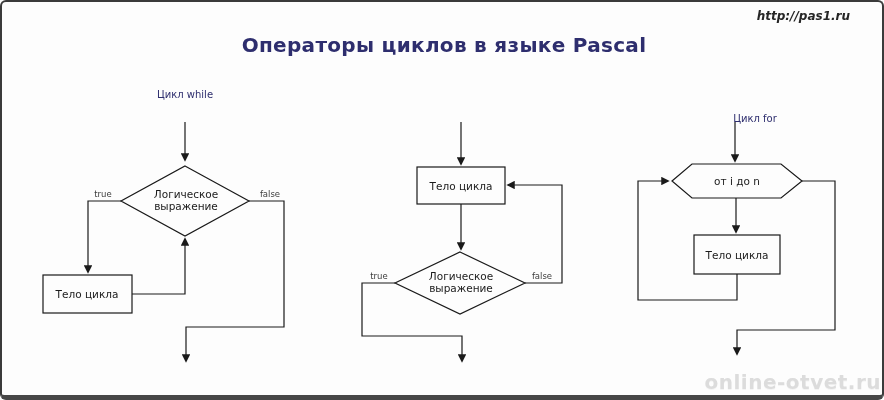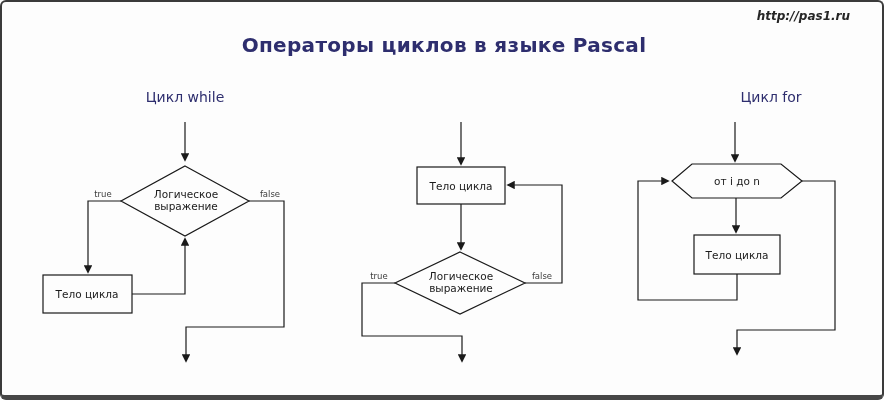--- a/index.html
+++ b/index.html
@@ -22,26 +22,26 @@
   .main-title {
     position: absolute; top: 31px; left: 0; width: 884px;
     text-align: center;
     font-size: 20px; font-weight: 600;
     color: #2e2e6e;
     letter-spacing: 0.3px;
   }
   .chart-heading {
     position: absolute; top: 87px; width: 170px;
     text-align: center;
-    font-size: 14px;
+    font-size: 10px;
     color: #2e2e6e;
   }
   .heading-while  { left: 98px; }
   .heading-repeat { left: 375px; }
-  .heading-for    { left: 684px; }
+  .heading-for    { left: 668px; margin-top: 24px; }
   svg.diagram { position: absolute; left: 0; top: 0; }
   .shape   { fill: none; stroke: #1a1a1a; stroke-width: 1.2; }
   .flow    { fill: none; stroke: #1a1a1a; stroke-width: 1.2; }
   .node-label {
     font-family: "DejaVu Sans", "Liberation Sans", sans-serif;
     font-size: 10.5px; fill: #1a1a1a; text-anchor: middle;
   }
   .branch-label {
     font-family: "DejaVu Sans", "Liberation Sans", sans-serif;
     font-size: 8.5px; fill: #3c3c3c; text-anchor: middle;
@@ -106,13 +106,14 @@
       <polygon class="shape" points="670,179 690,162 779,162 800,179 779,196 690,196"></polygon>
       <text class="node-label" x="735" y="183">от i до n</text>
       <path class="flow" d="M734,196 V230" marker-end="url(#arw)"></path>
       <rect class="shape" x="692" y="233" width="86" height="39"></rect>
       <text class="node-label" x="735" y="257">Тело цикла</text>
       <path class="flow" d="M735,272 V298 H636 V179 H666" marker-end="url(#arw)"></path>
       <path class="flow" d="M800,179 H833 V328 H735 V352" marker-end="url(#arw)"></path>
     </g>
   </svg>
 
+  <div class="watermark">online-otvet.ru</div>
 </div>
 
 </body></html>

